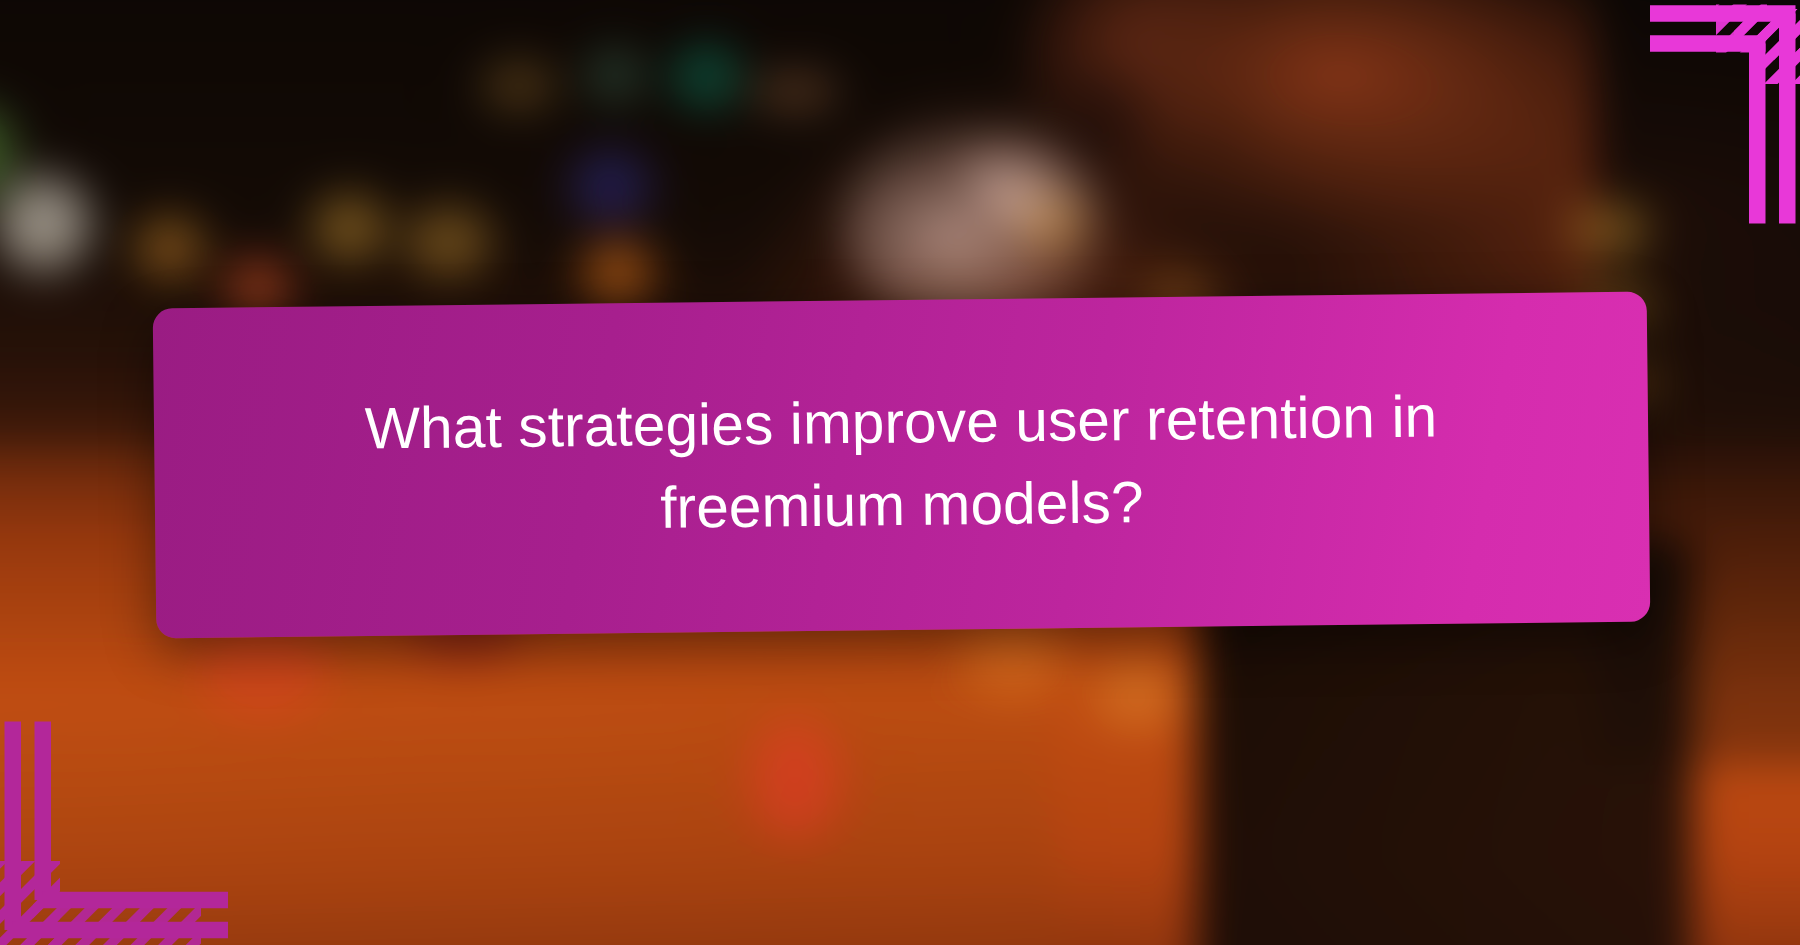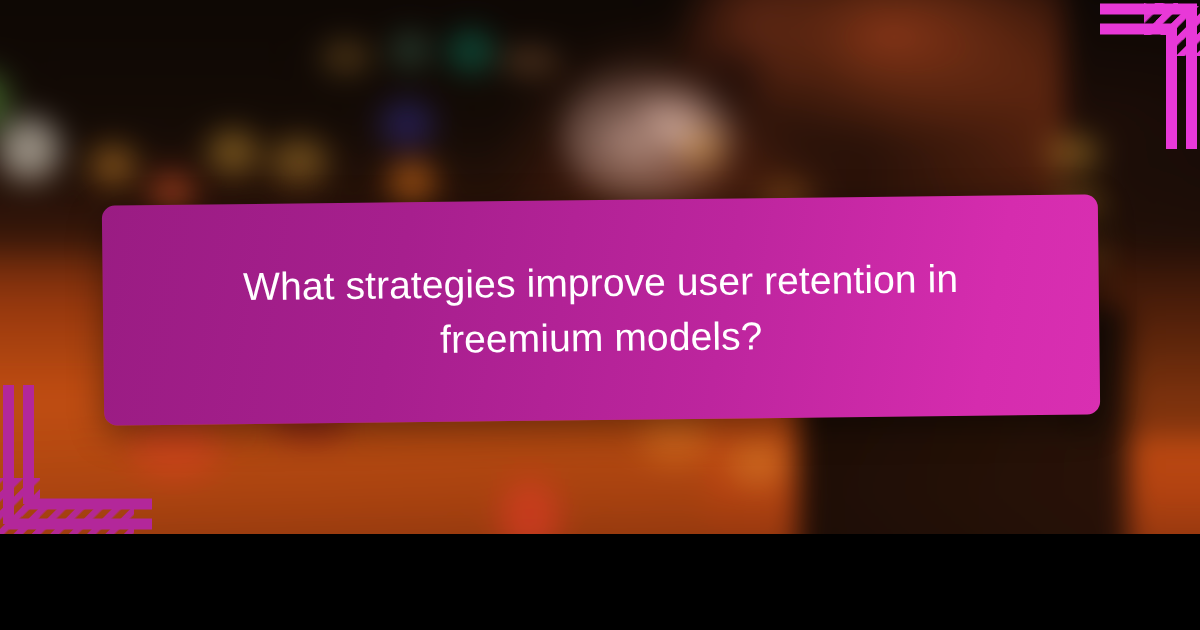--- a/index.html
+++ b/index.html
@@ -3,21 +3,21 @@
 <meta charset="utf-8">
 <style>
   html, body {
     margin: 0;
     padding: 0;
     background: #000;
   }
   #stage {
     position: relative;
     width: 1200px;
-    height: 534px;
+    height: 630px;
     overflow: hidden;
     font-family: "Liberation Sans", sans-serif;
     background: #140b08;
   }
 
   
   .bg-photo {
     position: absolute;
     inset: -60px;
     overflow: hidden;

